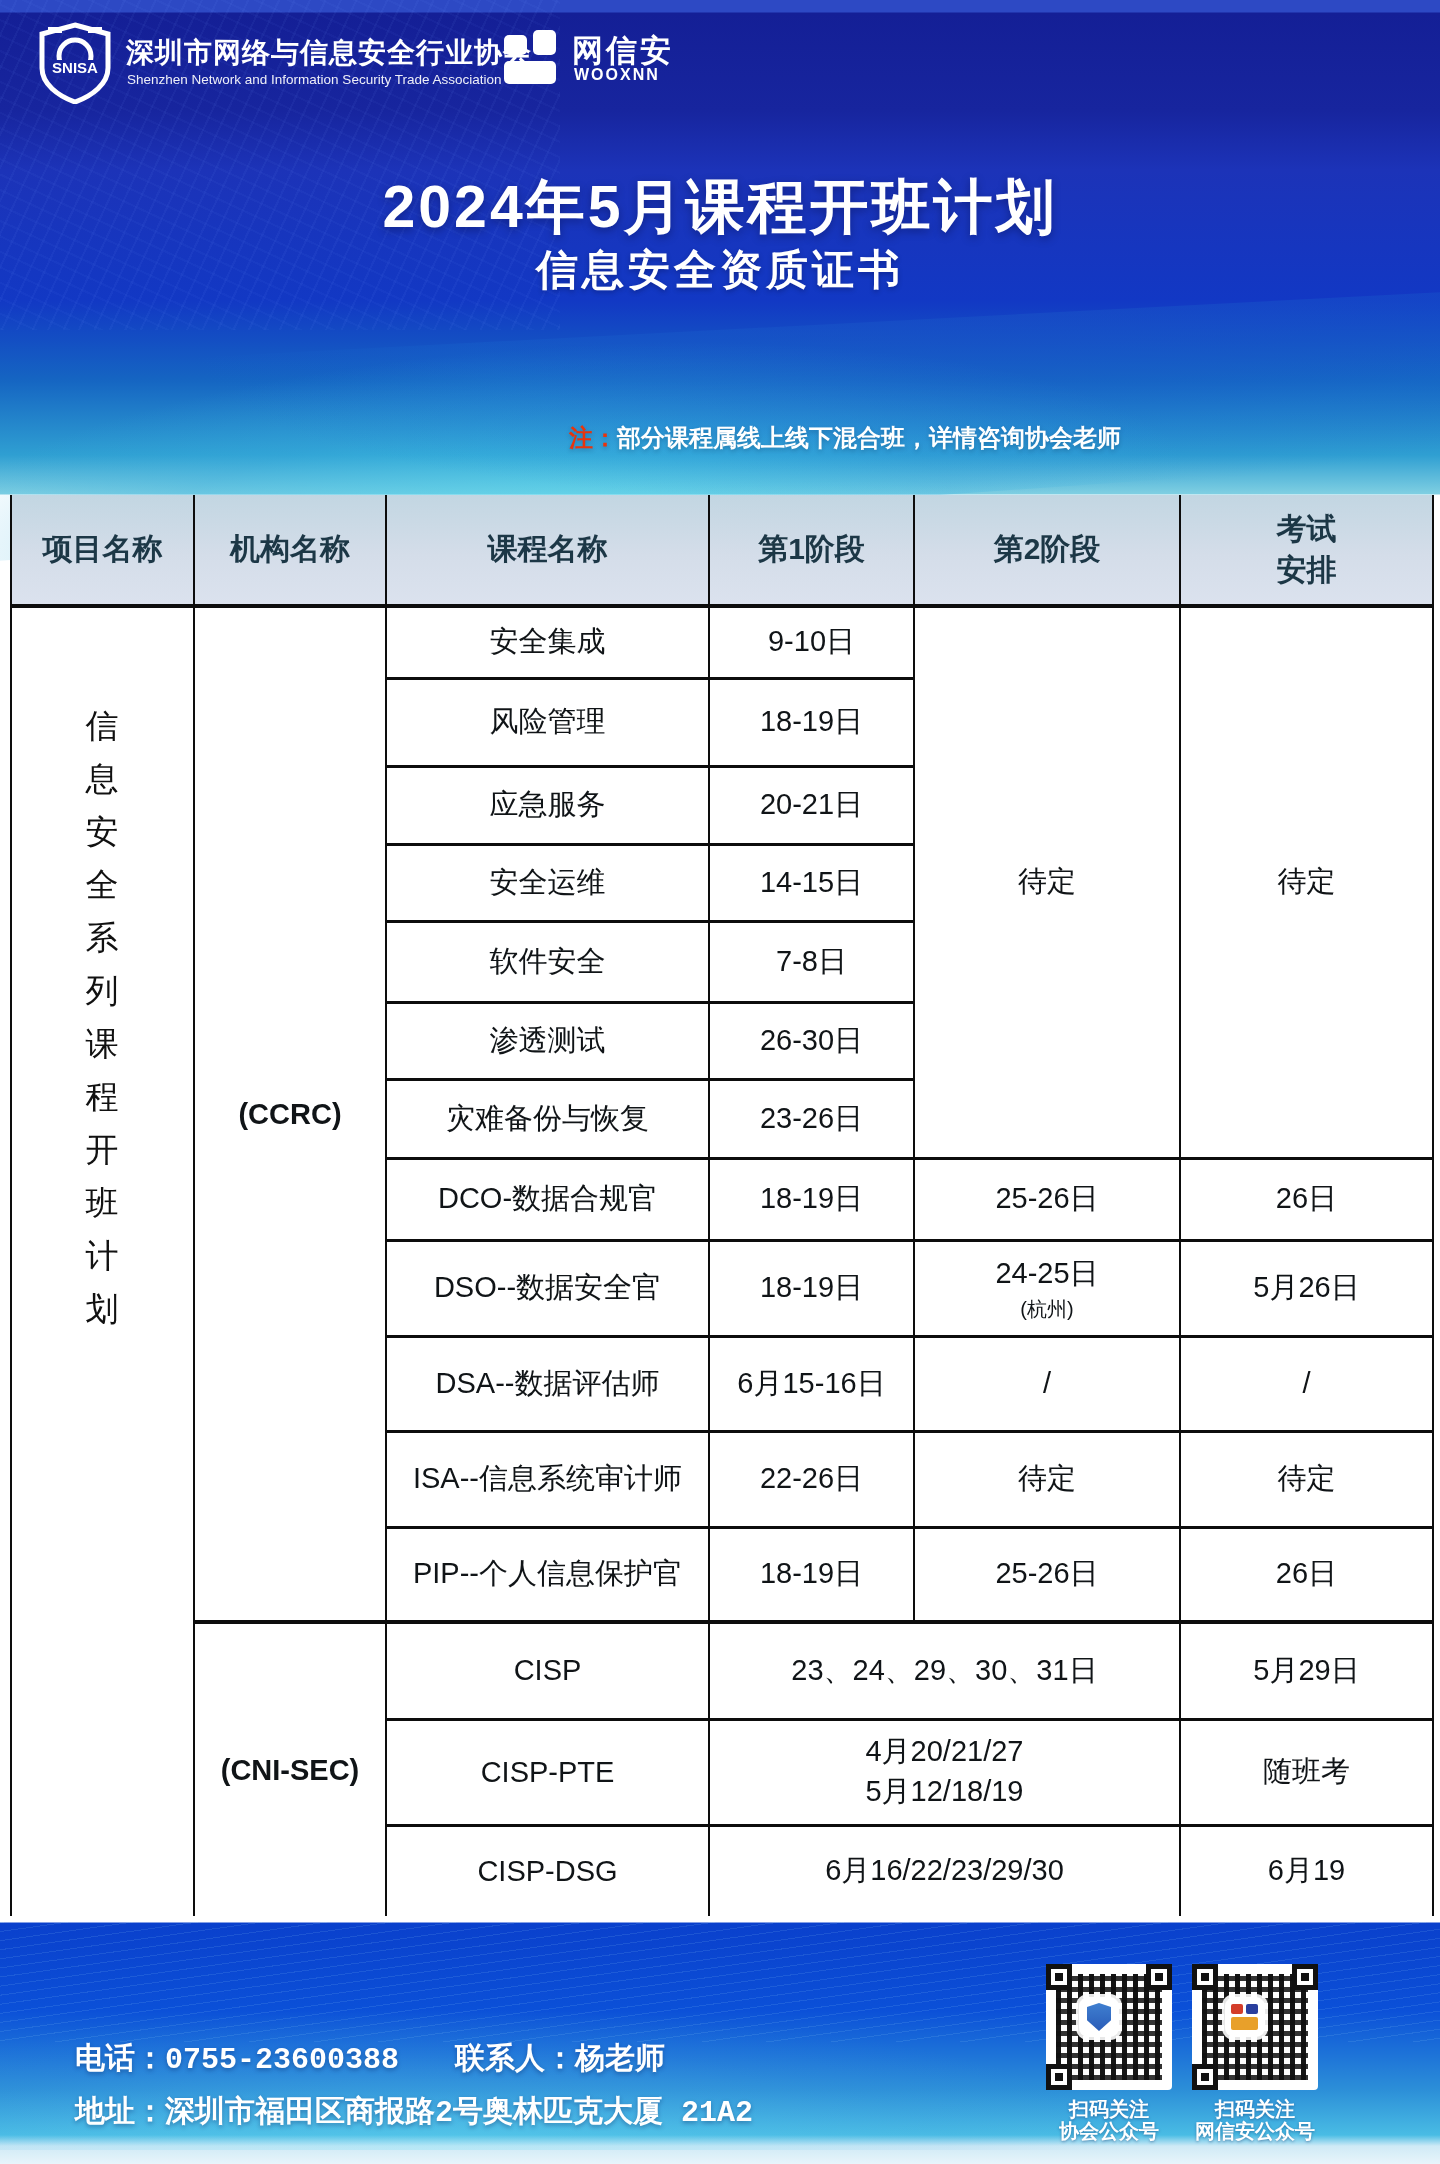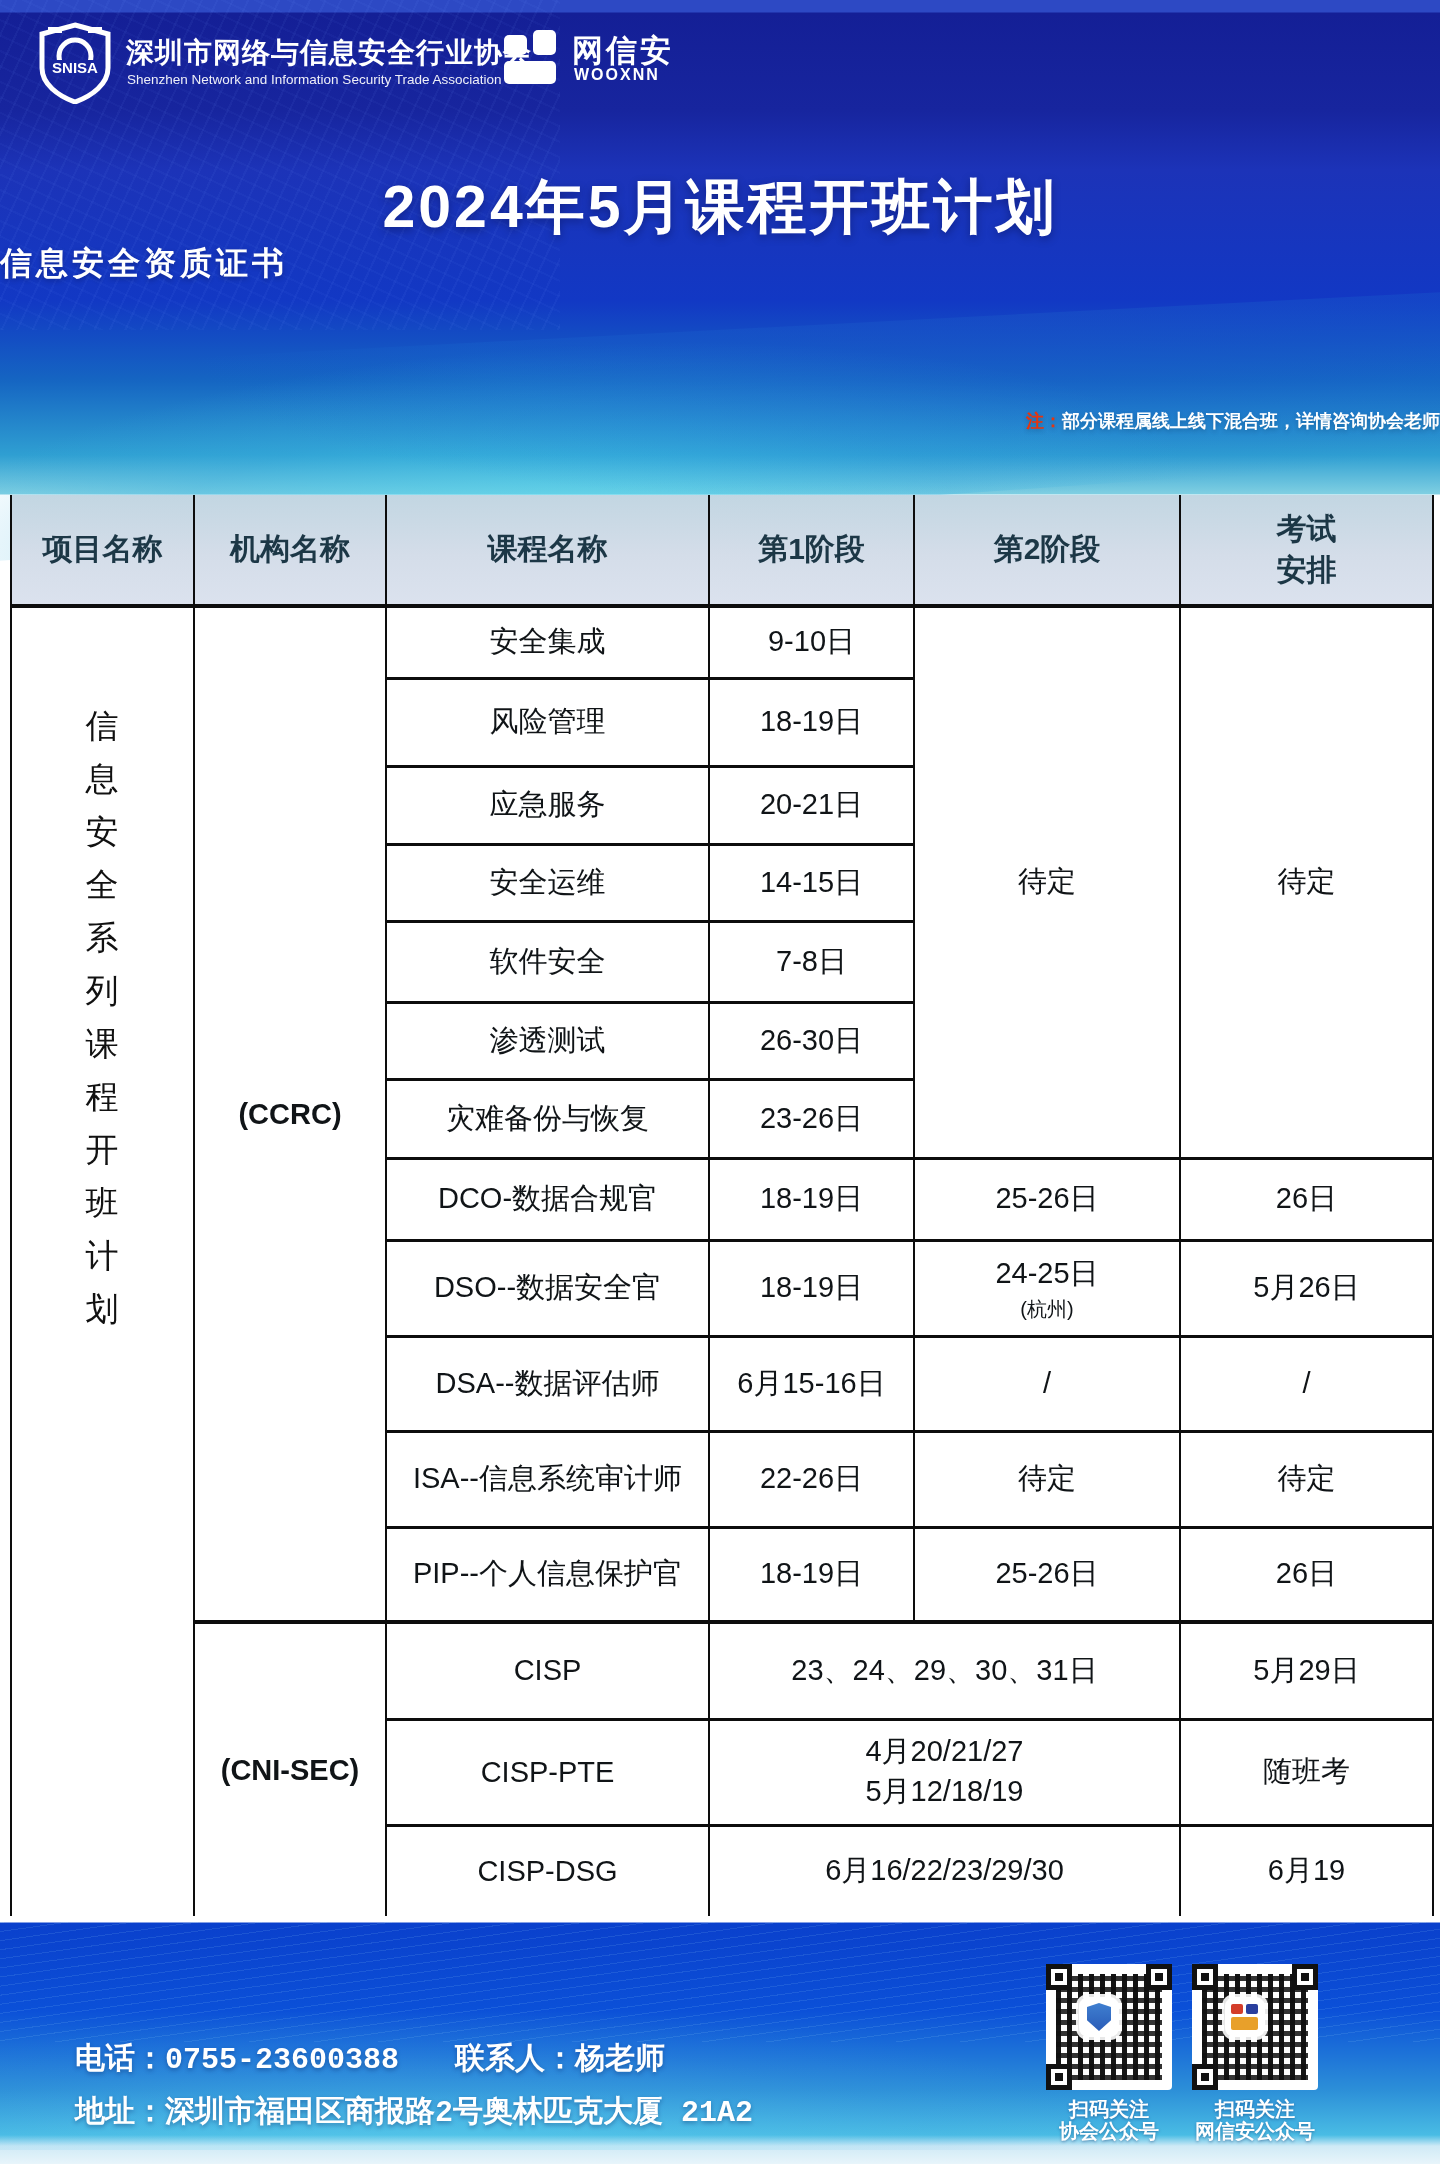--- a/index.html
+++ b/index.html
@@ -27,22 +27,22 @@
   .shield-wrap{left:36px;top:22px;width:78px;height:82px;}
   .assoc-cn{left:126px;top:34px;font-size:28px;font-weight:bold;color:#fff;letter-spacing:1px;}
   .assoc-en{left:127px;top:72px;font-size:13.5px;color:rgba(255,255,255,.93);}
   .brand-icon{left:502px;top:30px;width:58px;height:58px;}
   .blk{position:absolute;background:#fff;border-radius:5px;}
   .brand-cn{left:572px;top:30px;font-size:31px;font-weight:bold;color:#fff;letter-spacing:3px;}
   .brand-en{left:574px;top:66px;font-size:16px;font-weight:bold;color:#fff;letter-spacing:2px;}
 
   
   .title-main{left:0;top:168px;width:1440px;text-align:center;color:#fff;font-size:59px;font-weight:bold;letter-spacing:3px;text-shadow:0 3px 8px rgba(0,0,40,.35);}
-  .title-sub{left:0;top:242px;width:1440px;text-align:left;color:#fff;font-size:32px;font-weight:bold;letter-spacing:4px;text-shadow:0 2px 5px rgba(0,0,40,.3);}
-  .note-line{left:250px;top:409px;width:1190px;text-align:right;font-size:18px;font-weight:bold;color:#fff;text-shadow:0 2px 4px rgba(0,30,60,.25);}
+  .title-sub{left:0;top:242px;width:1440px;text-align:center;color:#fff;font-size:42px;font-weight:bold;letter-spacing:4px;text-shadow:0 2px 5px rgba(0,0,40,.3);}
+  .note-line{left:250px;top:422px;width:1190px;text-align:center;font-size:24px;font-weight:bold;color:#fff;text-shadow:0 2px 4px rgba(0,30,60,.25);}
   .note-prefix{color:#e8340c;}
 
   
   table.sched{position:absolute;left:10px;top:495px;border-collapse:collapse;table-layout:fixed;width:1422px;
     border-left:2px solid #0d0d0d;border-right:2px solid #0d0d0d;background:transparent;}
   table.sched th,table.sched td{vertical-align:middle;text-align:center;color:#101417;padding:0;}
   table.sched th{height:109px;font-size:30px;font-weight:bold;color:#1c3746;
     background:linear-gradient(180deg,#c2d6e2 0%,#d4dde9 55%,#dbe2ee 100%);border-bottom:4px solid #0d0d0d;}
   table.sched td{font-size:29px;background:transparent;}
   .vline{border-left:2px solid #0d0d0d;}

